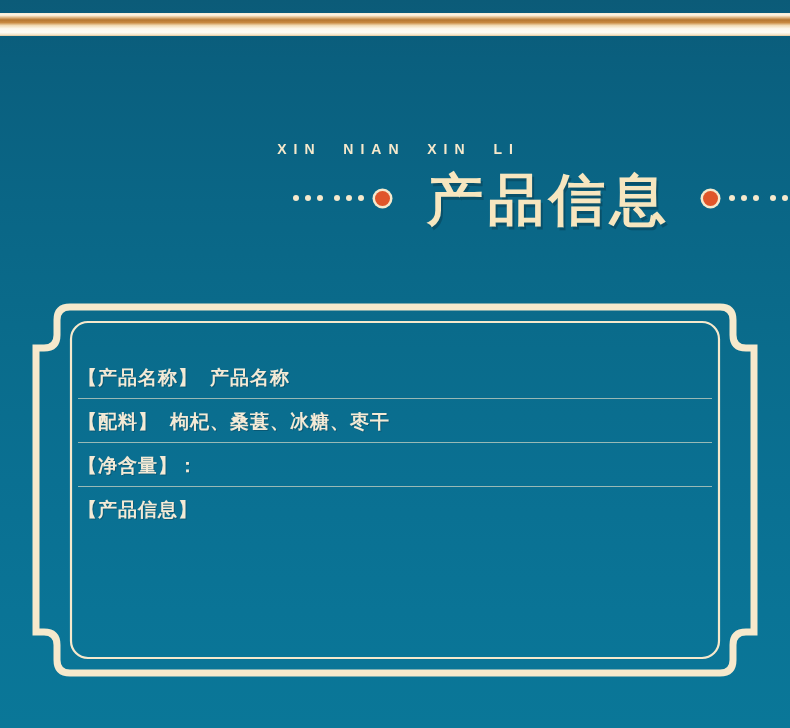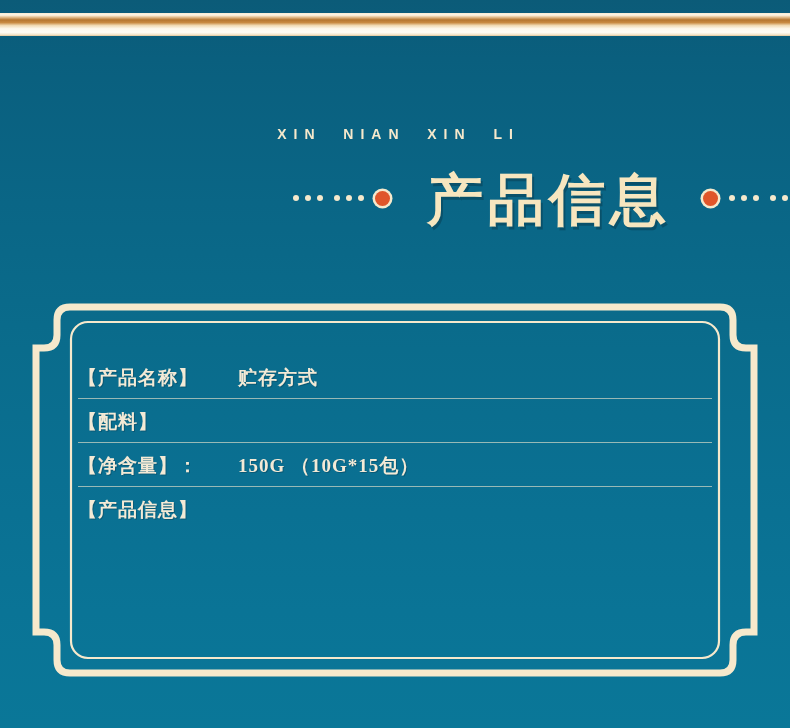--- a/index.html
+++ b/index.html
@@ -45,21 +45,21 @@
         #fdf8ec 68%,
         #fffdf6 84%,
         #f2e2c4 96%,
         #d8bc90 100%);
   }
 
   
   #pinyin {
     position: absolute;
     left: 0;
-    top: 126px;
+    top: 141px;
     width: 790px;
     text-align: center;
     color: #f6e9cc;
     font-family: "Liberation Sans", "DejaVu Sans", sans-serif;
     font-size: 14px;
     font-weight: 600;
     letter-spacing: 7px;
     text-indent: 7px;
     white-space: pre;
   }
@@ -139,21 +139,20 @@
     left: 48px;
     top: 54px;
     width: 634px;
   }
   .row {
     position: relative;
     height: 44px;
     display: flex;
     align-items: center;
     white-space: nowrap;
-    gap: 28px;
   }
   .row:not(:last-child)::after {
     content: "";
     position: absolute;
     left: 0;
     right: 0;
     bottom: 0;
     height: 1px;
     background: rgba(240, 230, 205, 0.62);
   }
@@ -244,31 +243,31 @@
     <div id="inner-frame">
       <svg viewBox="0 0 730 378" preserveAspectRatio="none" aria-hidden="true">
         <rect x="41" y="21" width="648" height="336" rx="17" ry="17" fill="none" stroke="#f6e9cc" stroke-width="2.2"></rect>
       </svg>
     </div>
 
     <div id="rows">
 
       <div class="row">
         <span class="row-label">【产品名称】</span>
-        <span class="row-value">贮存方式</span>
+        <span class="row-value">产品名称</span>
       </div>
 
 
       <div class="row">
         <span class="row-label">【配料】</span>
+        <span class="row-value">枸杞、桑葚、冰糖、枣干</span>
       </div>
 
       <div class="row">
         <span class="row-label">【净含量】：</span>
-        <span class="row-value">150G （10G*15包）</span>
       </div>
 
 
       <div class="row">
         <span class="row-label">【产品信息】</span>
       </div>
 
     </div>
   </div>
 </div>

